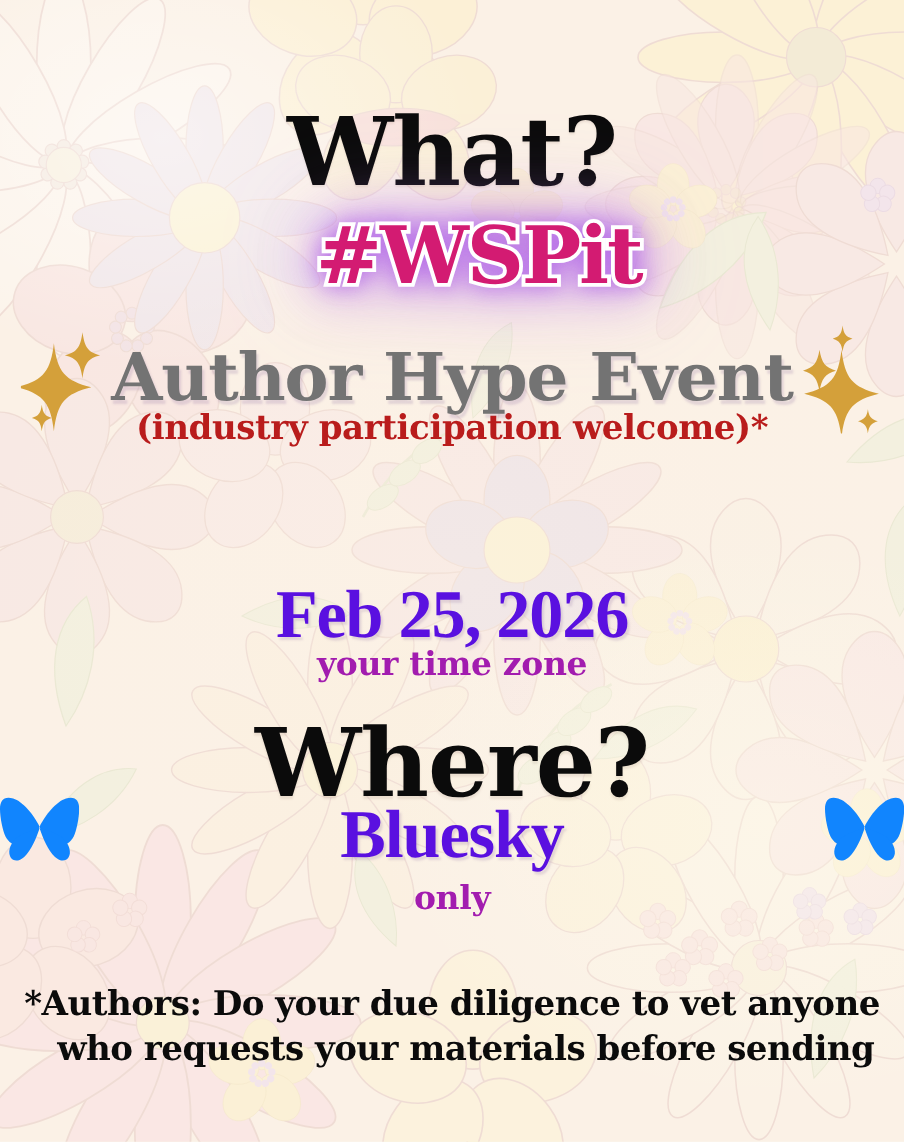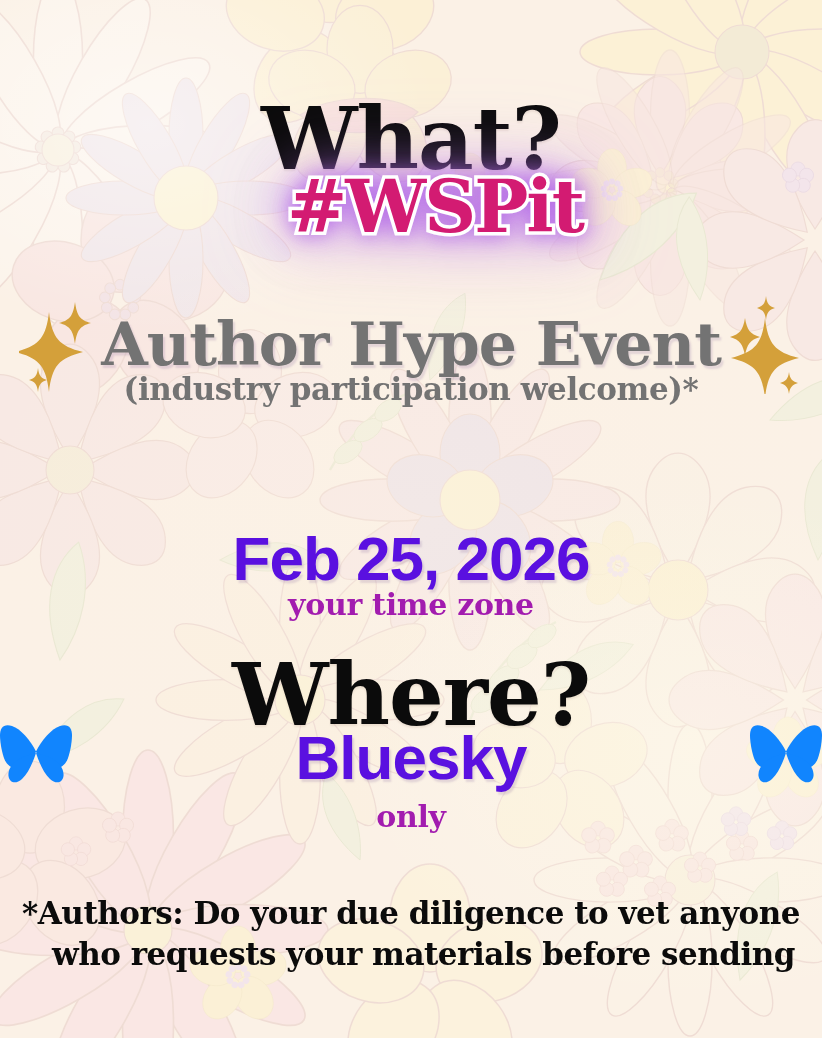--- a/index.html
+++ b/index.html
@@ -39,21 +39,21 @@
     color:#0B0B0B;
     font-weight:bold;
     font-size:86px;
     line-height:1;
     letter-spacing:-1px;
     font-family:"DejaVu Serif","Liberation Serif",serif;
     text-shadow:0 2px 2px rgba(120,90,70,.12);
   }
 
   
-  #wspit-row { top:171px;padding-left:48px; }
+  #wspit-row { top:196px;padding-left:48px; }
   .wspit {
     display:inline-block;
     position:relative;
     font-family:"DejaVu Serif","Liberation Serif",serif;
     font-weight:bold;
     font-size:72px;
     line-height:1;
     letter-spacing:-2px;
     color:#D31B72;
     -webkit-text-stroke:7px #FFFFFF;
@@ -76,31 +76,31 @@
     font-size:60px;
     line-height:1;
     letter-spacing:-1px;
     color:#737373;
     text-shadow:2px 3px 2px rgba(140,110,160,.22);
   }
   .sparkles { position:relative; width:78px; height:100px; flex:0 0 78px; }
   .sparkles svg { position:absolute; left:0; top:0; }
 
   .sub-black {
-    color:#737373;
+    color:#b91c1c;
     font-family:"DejaVu Serif","Liberation Serif",serif;
     font-weight:bold;
     font-size:31px;
     line-height:1;
     letter-spacing:-.4px;
   }
 
   .big-purple {
     color:#5A10E0;
-    font-family:Liberation Sans, sans-serif;
+    font-family:Liberation Serif, serif;
     font-weight:bold;
     font-size:62px;
     line-height:1;
     letter-spacing:-1px;
     text-shadow:2px 3px 2px rgba(140,110,160,.22);
   }
   .small-purple {
     color:#a21caf;
     font-family:"DejaVu Serif","Liberation Serif",serif;
     font-weight:bold;

